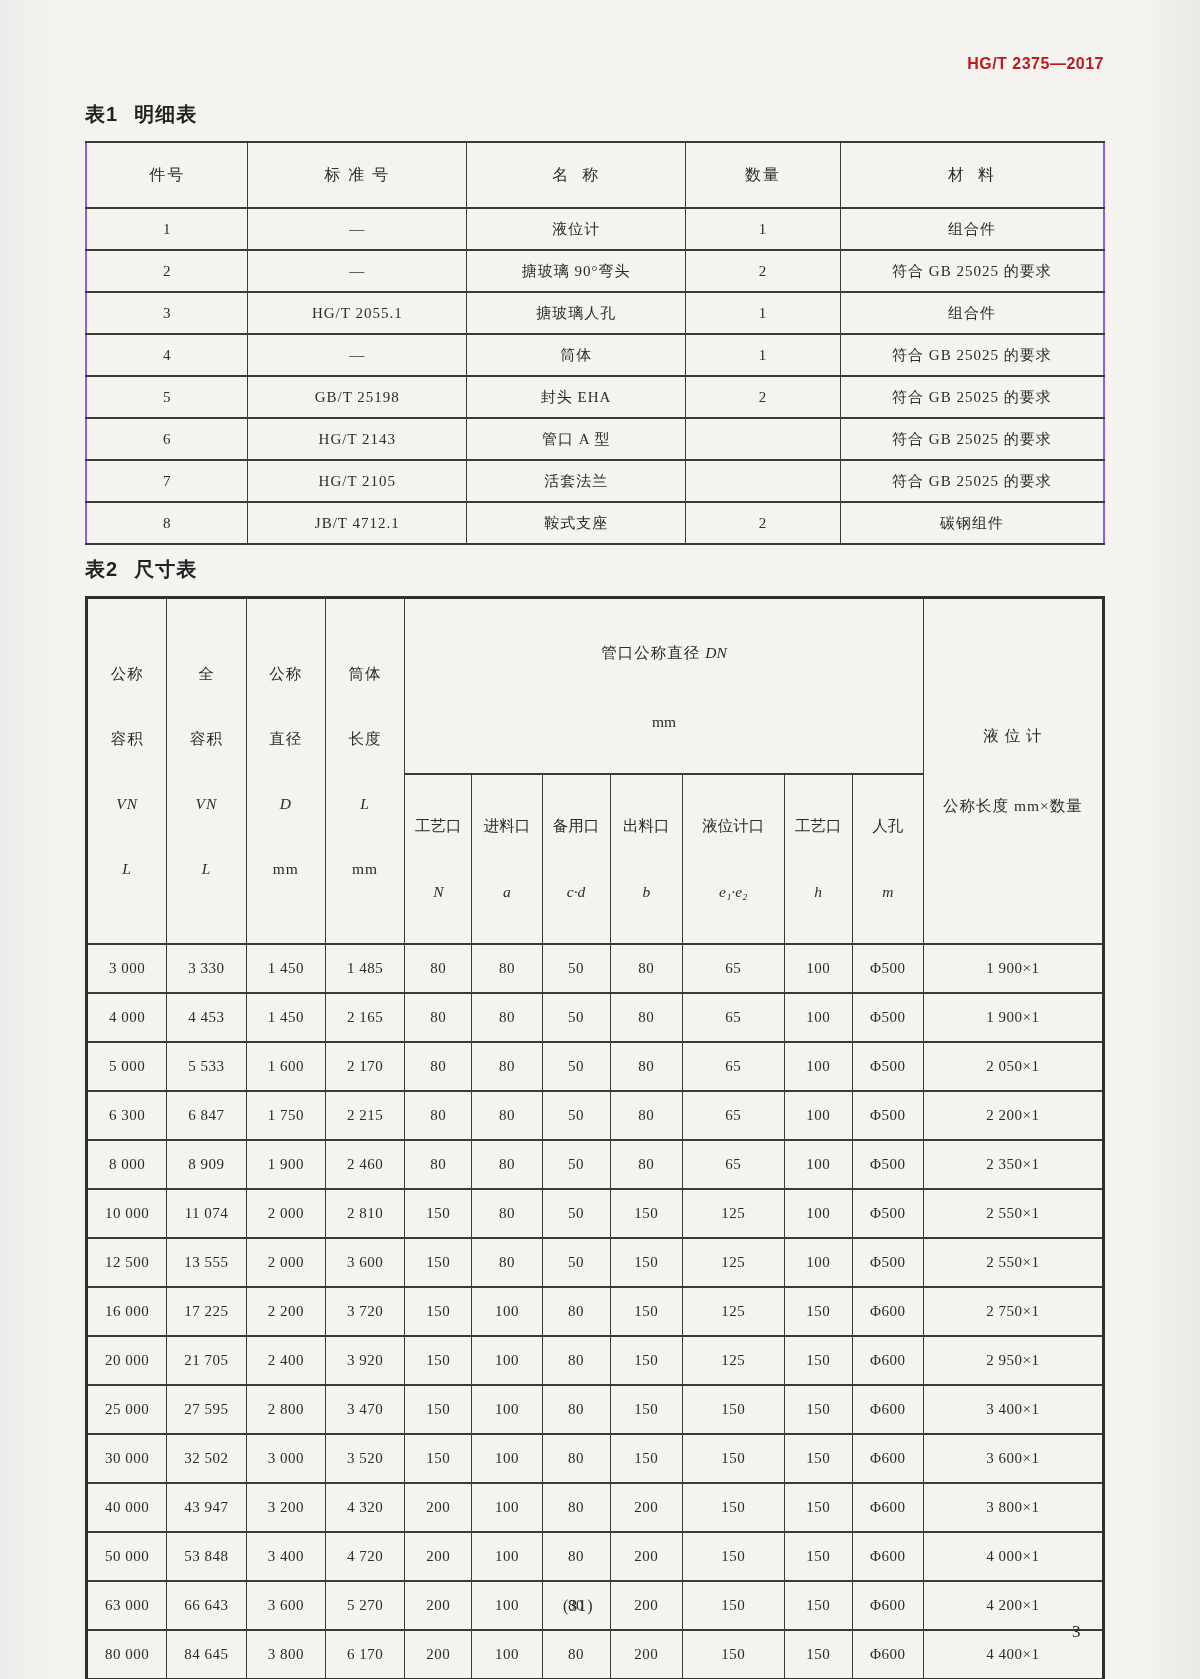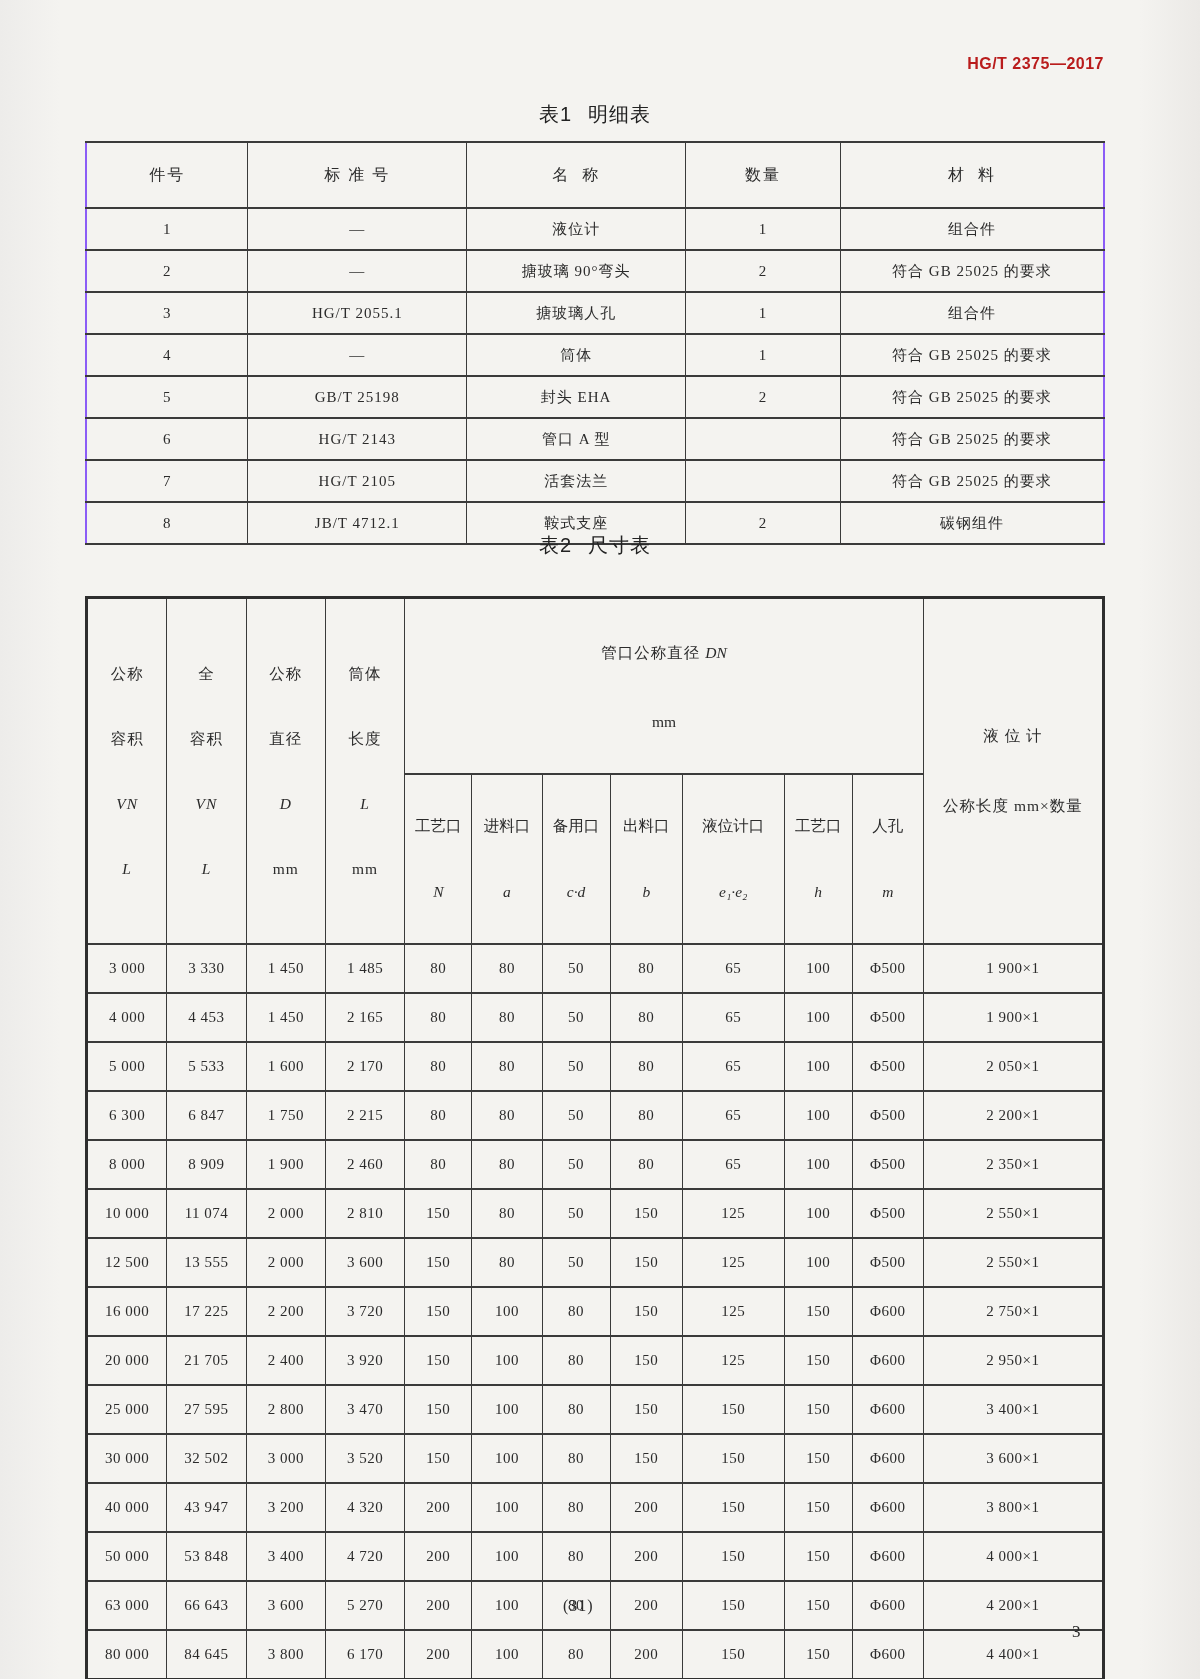--- a/index.html
+++ b/index.html
@@ -10,26 +10,26 @@
     color:#2b2b2b;
   }
   .doc-header{
     position:absolute;top:55px;right:96px;
     font-family:"Liberation Sans","DejaVu Sans",sans-serif;
     font-weight:bold;font-size:16px;color:#b91c1c;letter-spacing:.5px;
     white-space:pre;
   }
   .content{position:absolute;left:85px;top:0;width:1020px;}
   .table-title{
-    position:absolute;left:0;width:100%;text-align:center;
+    position:absolute;left:0;width:100%;
     font-family:"Liberation Sans","DejaVu Sans",sans-serif;
-    font-weight:normal;font-size:20px;color:#222;letter-spacing:1px;white-space:pre;
+    font-weight:bold;font-size:20px;color:#222;letter-spacing:1px;white-space:pre;
   }
   .t1-title{top:101px;}
-  .t2-title{top:532px;}
+  .t2-title{top:556px;}
   .title-gap{display:inline-block;width:16px;}
   table{border-collapse:collapse;table-layout:fixed;background:transparent;}
   table.t1{position:absolute;top:141px;left:0;width:1020px;border:2px solid #8b5cf6;}
   table.t2{position:absolute;top:596px;left:0;width:1020px;border:3px solid #2e2e2e;}
   th,td{
     border-style:solid;border-color:#3a3a3a;border-width:2px 1px;
     text-align:center;vertical-align:middle;
     font-weight:normal;padding:0 2px;overflow:hidden;
   }
   th{white-space:pre;}

